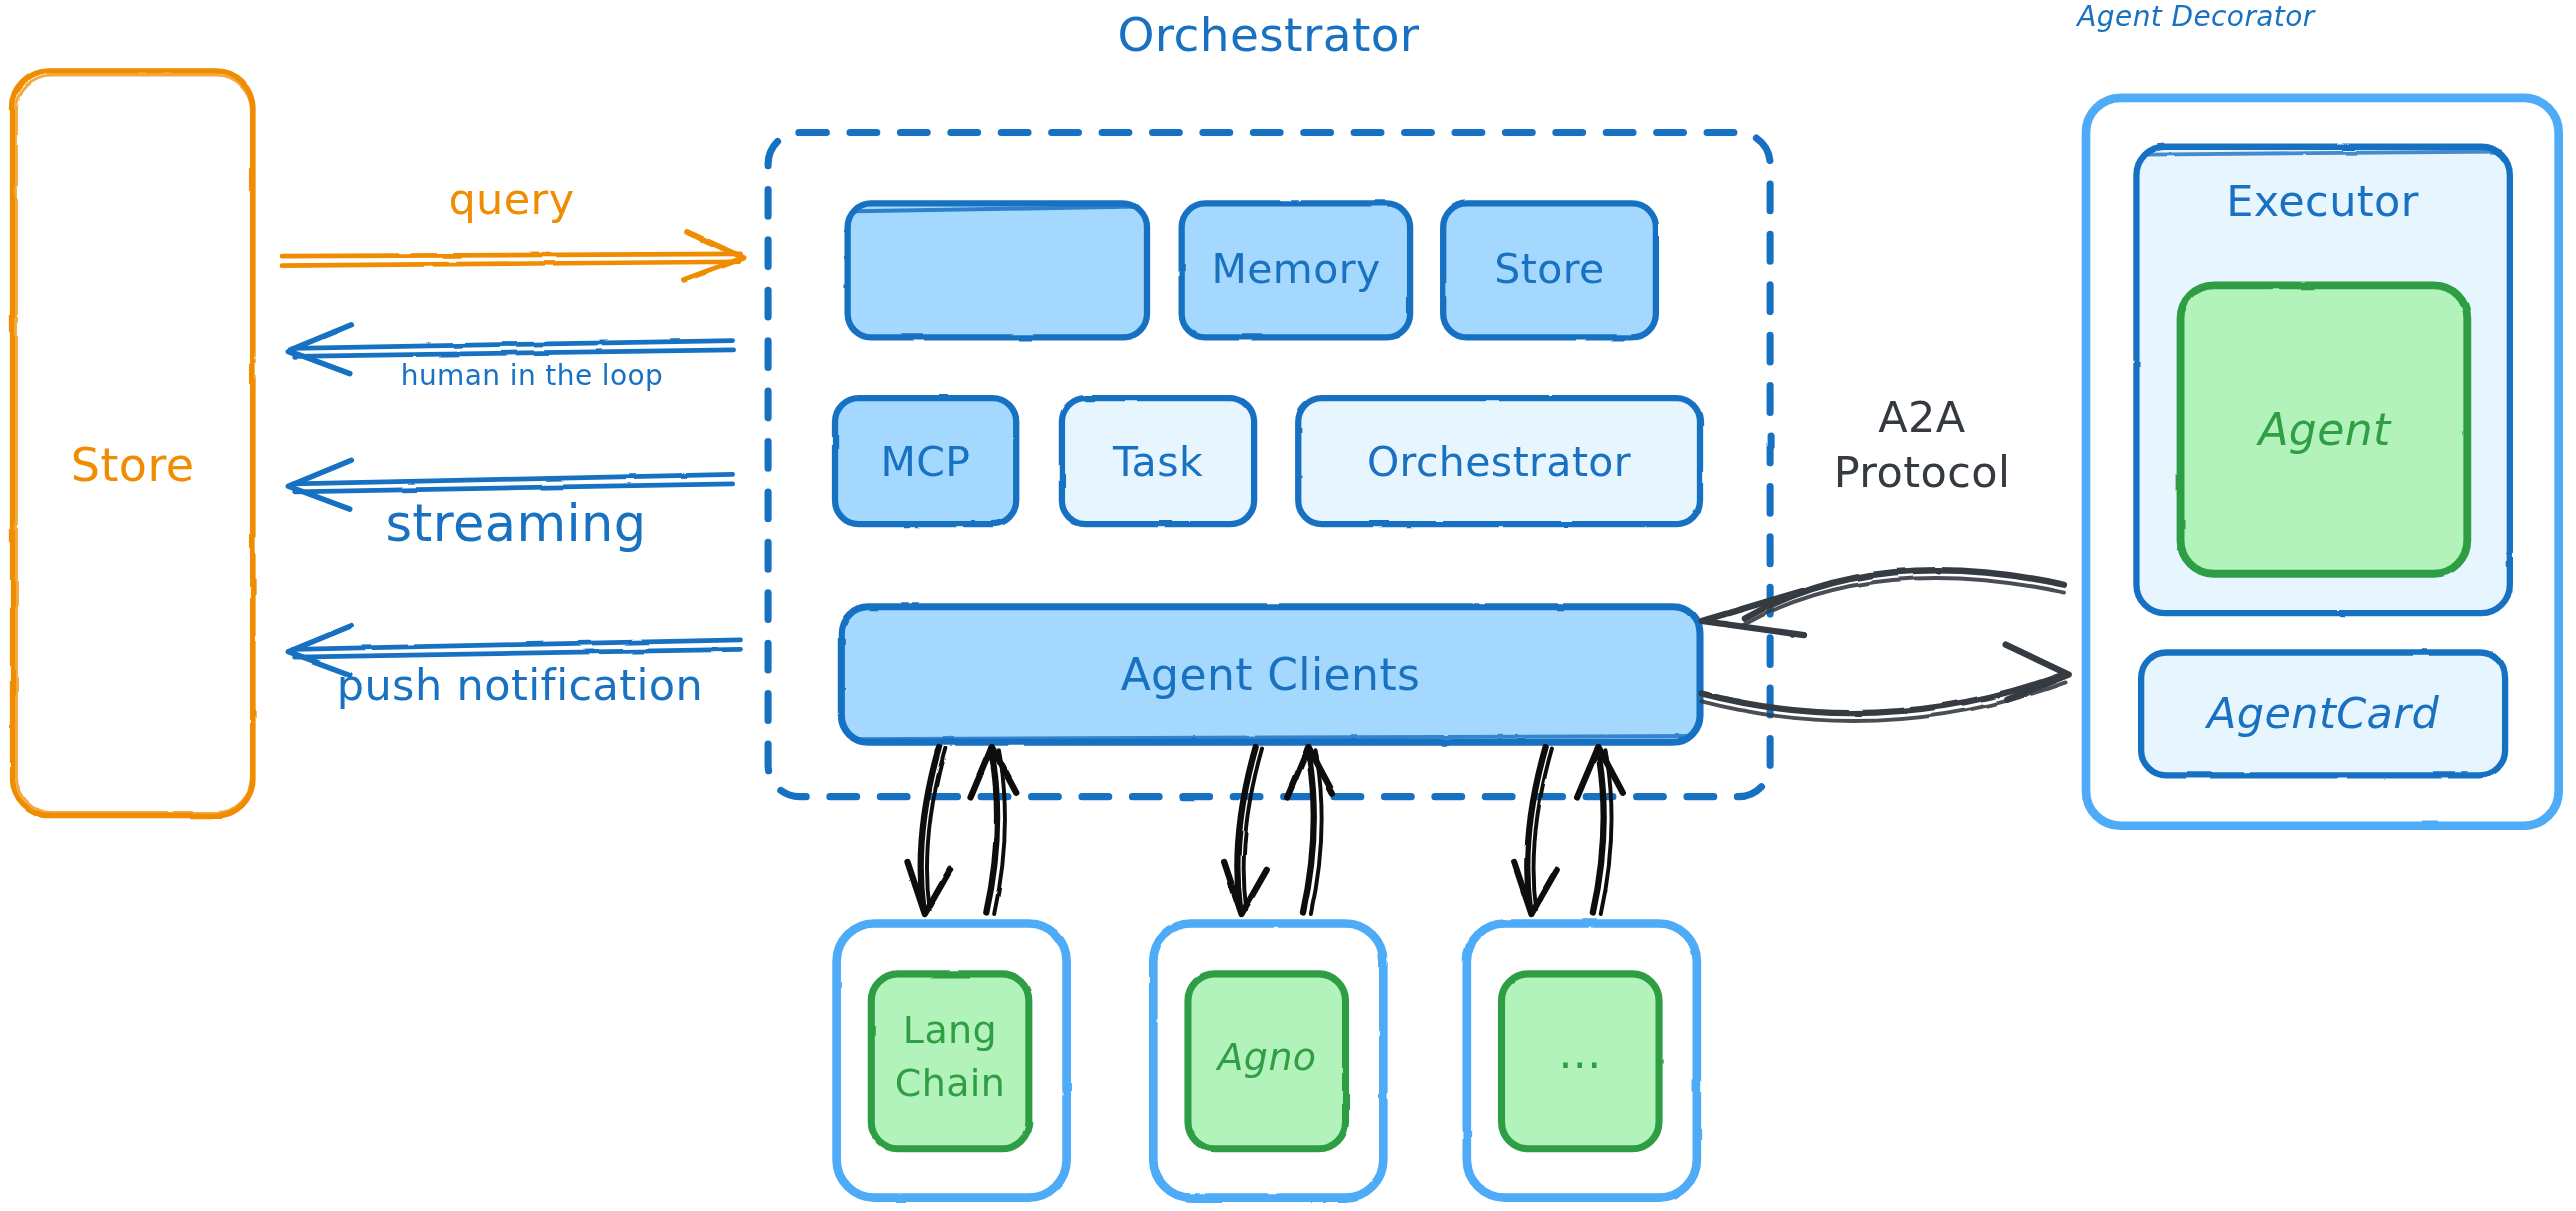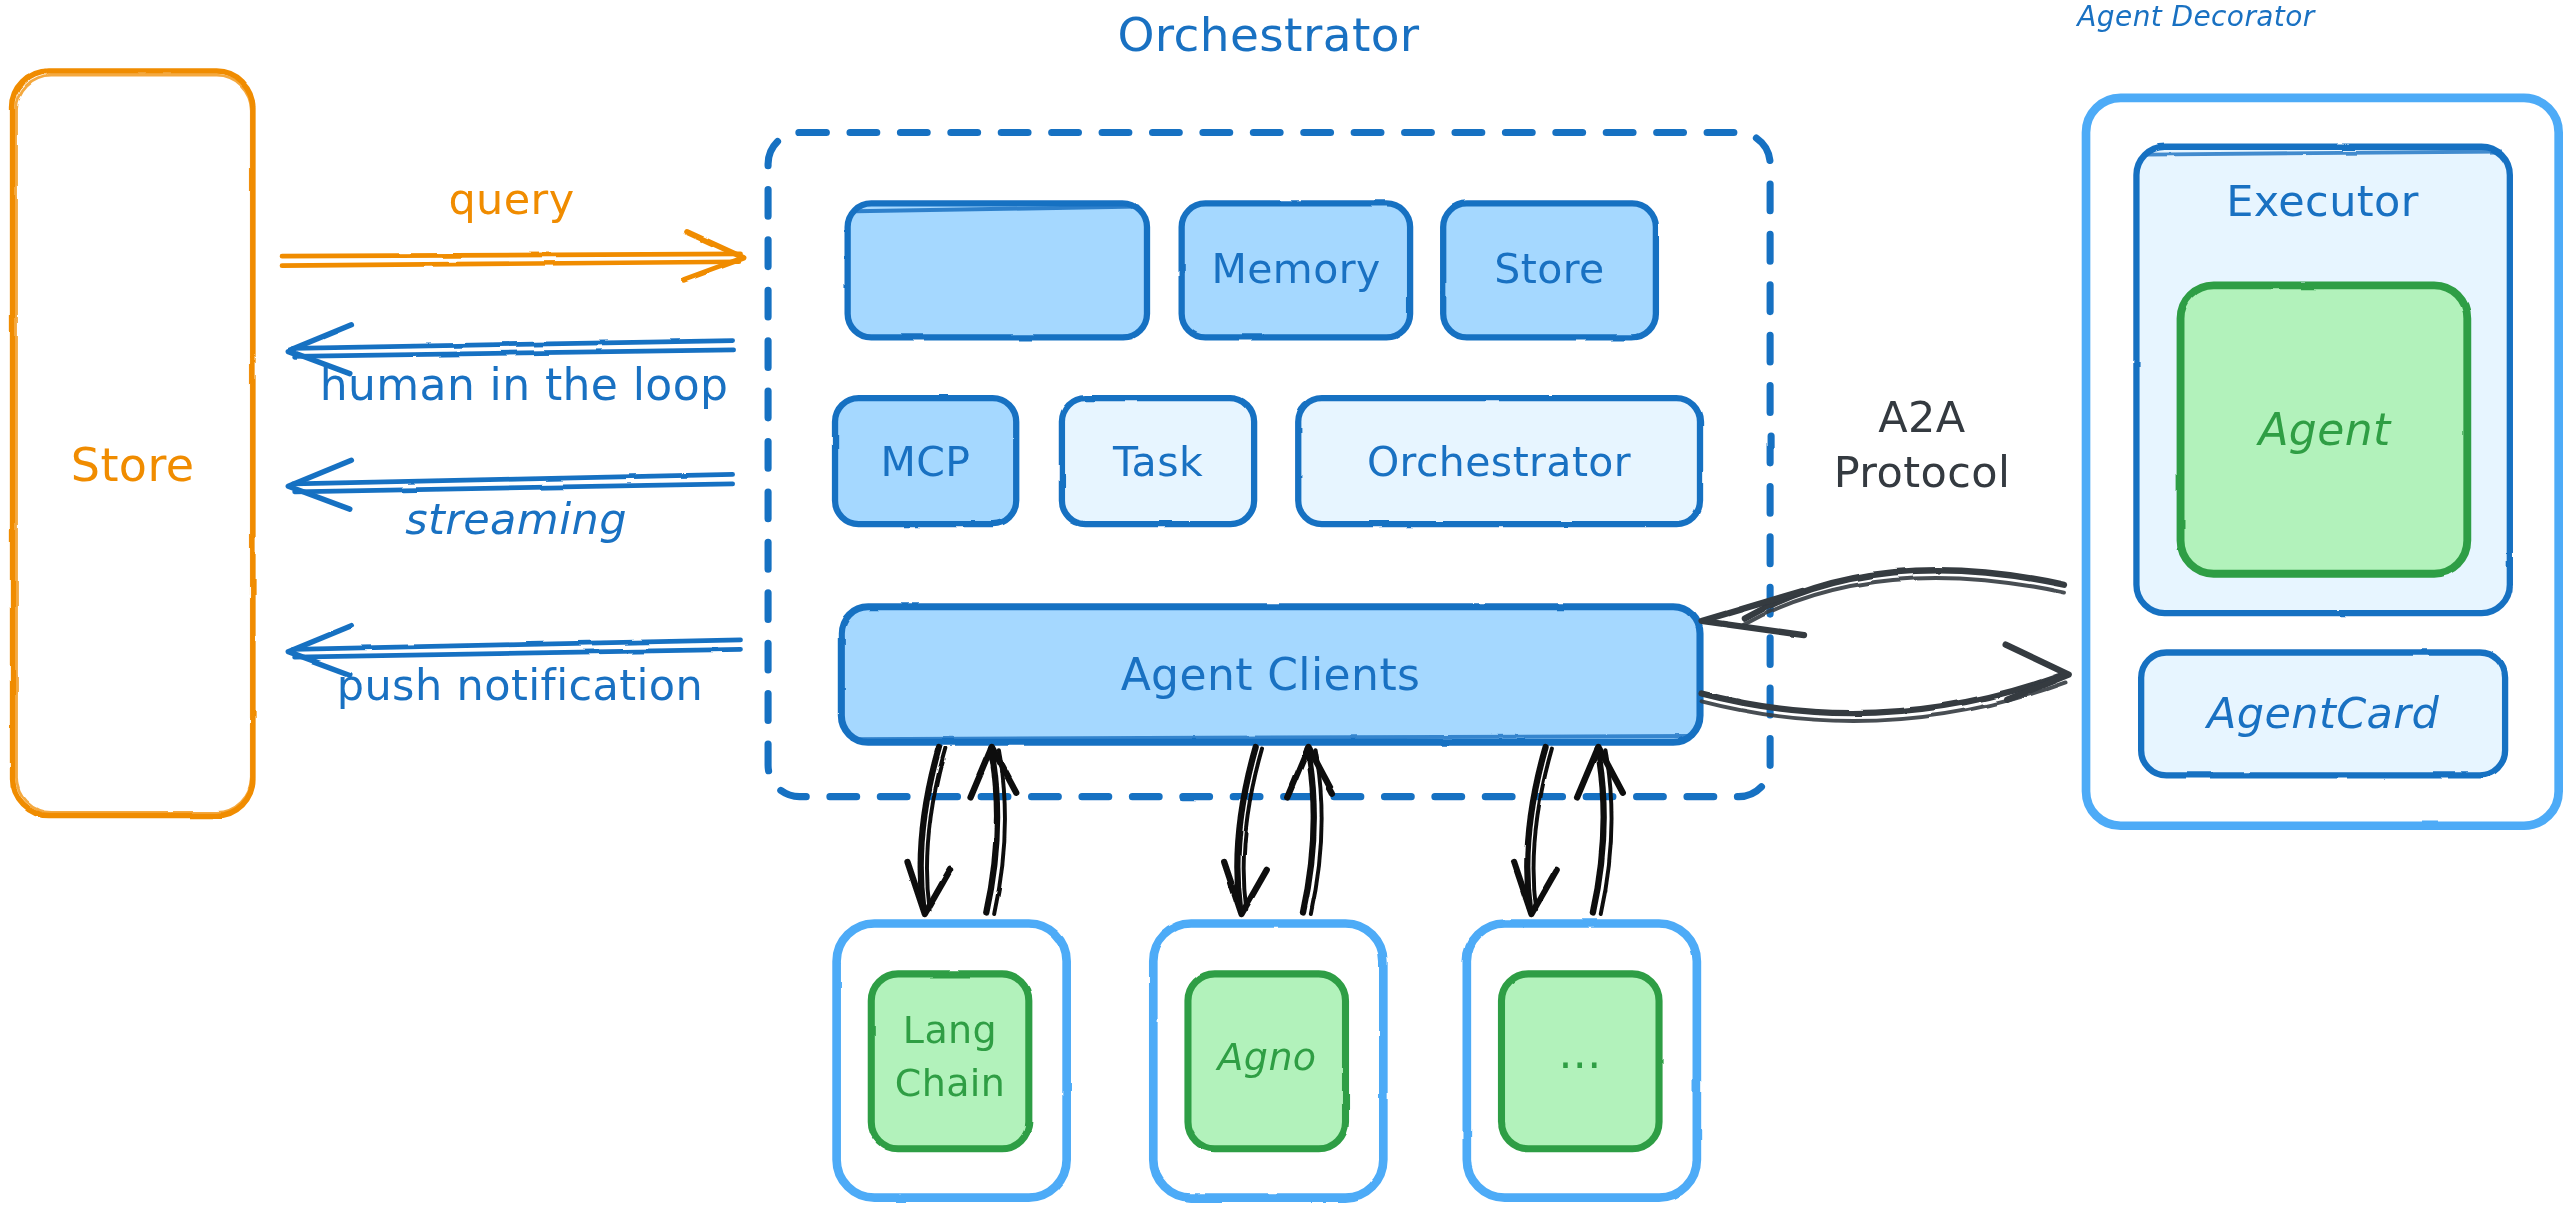--- a/index.html
+++ b/index.html
@@ -199,23 +199,23 @@
     </g>
     <g filter="url(#rough2)">
       <rect x="1906" y="1236" width="200" height="222" rx="34" ry="34" fill="#b2f2bb" stroke="#2f9e44" stroke-width="9" stroke-linejoin="round"></rect>
     </g>
   </svg>
 
   <div class="lbl orange" style="left:12.6px; top:441px; width:240px; font-size:46px;">Store</div>
 
   <div class="lbl orange" style="left:299px; top:176px; width:425px; font-size:43px;">query</div>
 
-  <div class="lbl blue" style="left:276px; top:361px; width:496px; font-size:44px;">human in the loop</div>
-
-  <div class="lbl blue" style="left:268px; top:496px; width:496px; font-size:43px;font-style:italic;">streaming</div>
+  <div class="lbl blue" style="left:284px; top:361px; width:496px; font-size:28px;">human in the loop</div>
+
+  <div class="lbl blue" style="left:268px; top:496px; width:496px; font-size:51px;">streaming</div>
 
   <div class="lbl blue" style="left:268px; top:662px; width:504px; font-size:43px;">push notification</div>
 
   <div class="lbl blue" style="left:914px; top:9.5px; width:709px; font-size:47px;">Orchestrator</div>
 
   <div class="lbl blue" style="left:1182px; top:247px; width:228px; font-size:41px;">Memory</div>
   <div class="lbl blue" style="left:1443px; top:247px; width:213px; font-size:41px;">Store</div>
 
   <div class="lbl blue" style="left:835px; top:440px; width:181px; font-size:41px;">MCP</div>
   <div class="lbl blue" style="left:1062px; top:440px; width:192px; font-size:41px;">Task</div>

